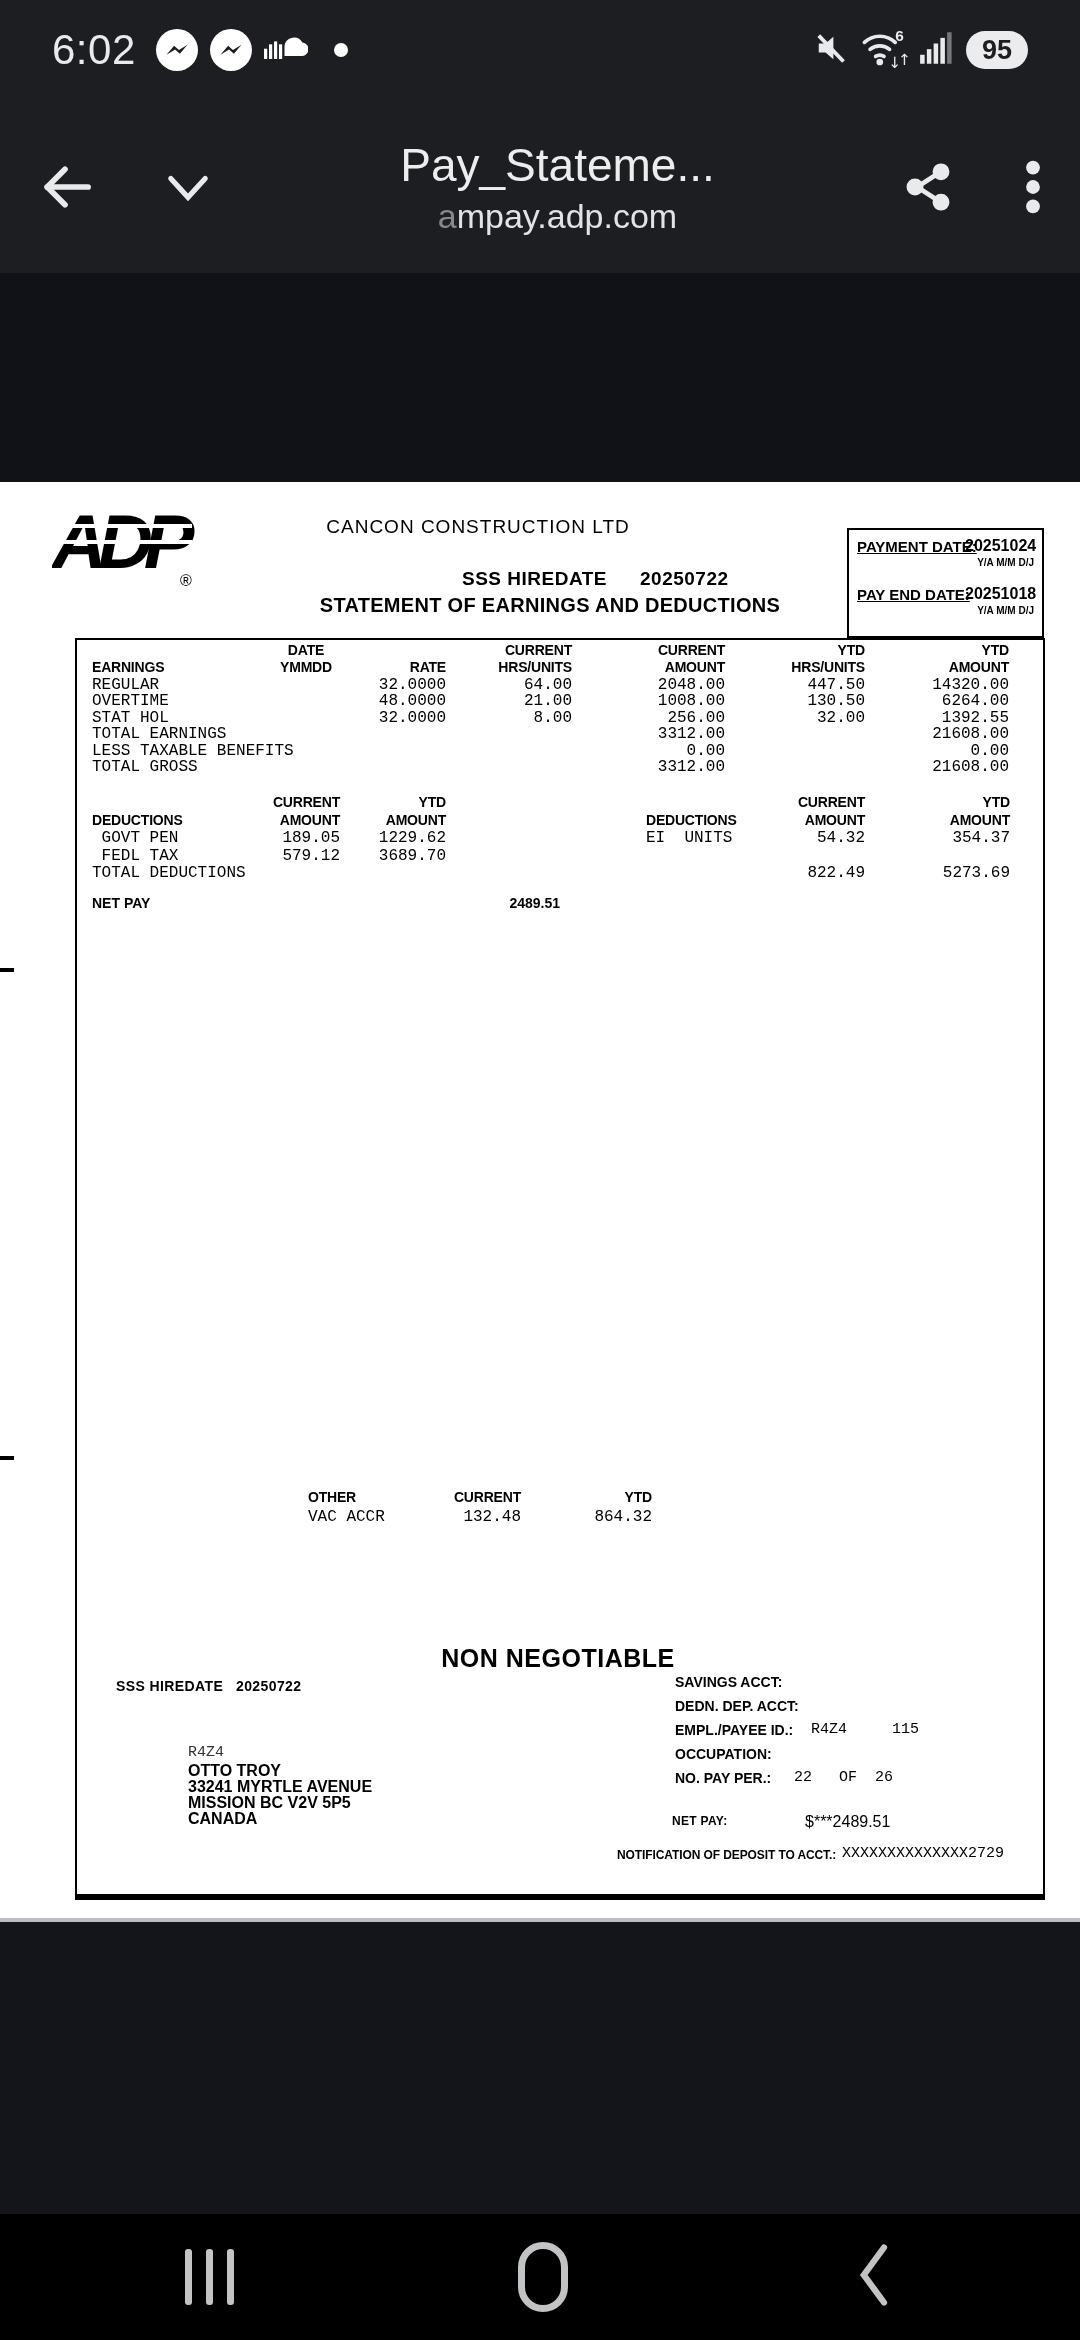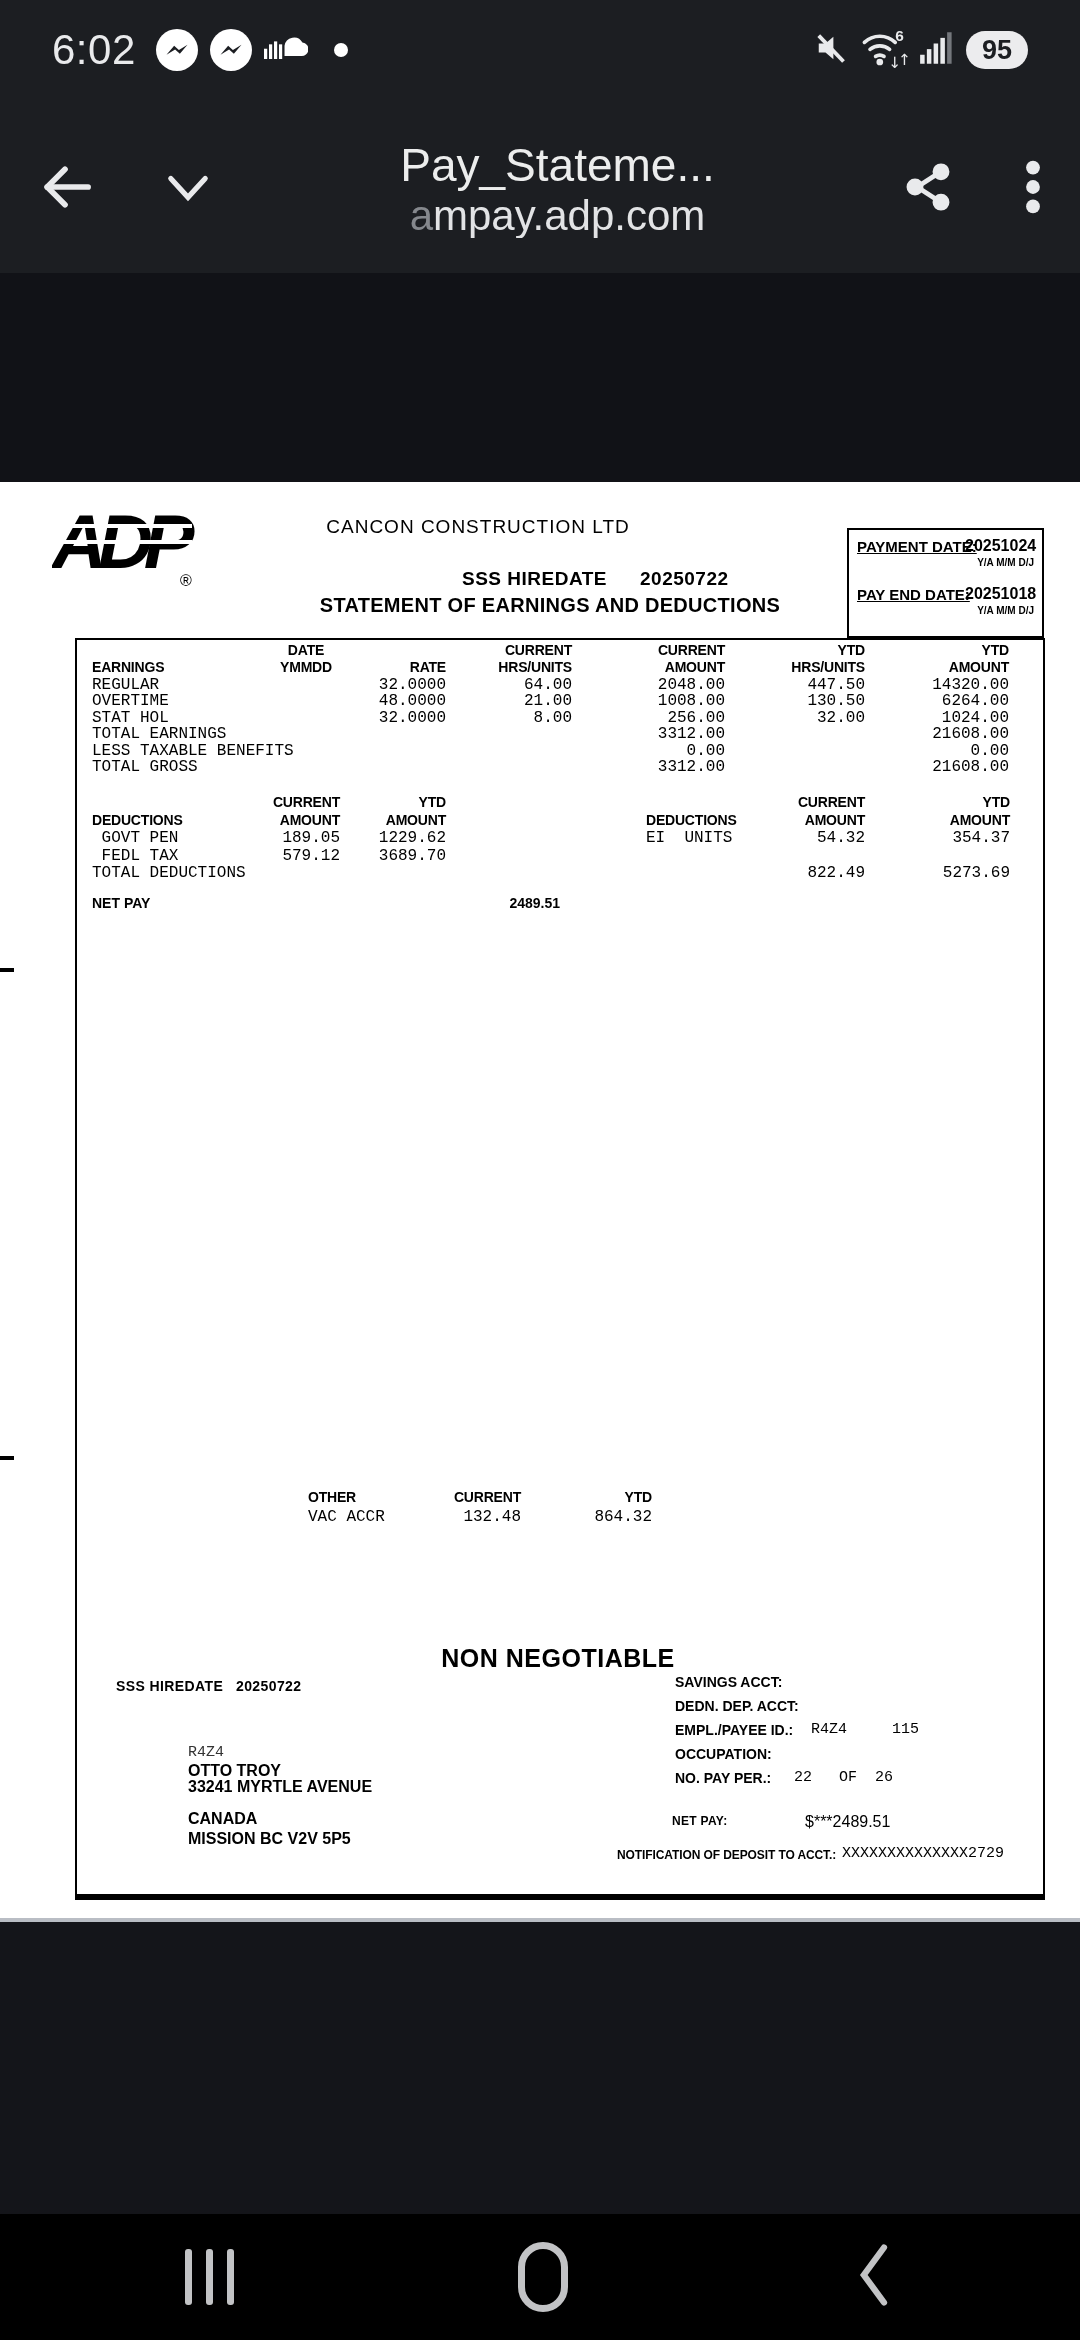--- a/index.html
+++ b/index.html
@@ -15,21 +15,21 @@
   .dot-ic{width:14px;height:14px;border-radius:50%;background:#fff;margin-left:14px;}
   .batt{width:62px;height:38px;border-radius:19px;background:#ececee;color:#1c1e22;
     font-size:27px;font-weight:700;display:flex;align-items:center;justify-content:center;}
   
   .app-bar{position:absolute;top:100px;left:0;width:1080px;height:173px;background:#1c1e22;
     border-bottom:3px solid #3a3d42;display:flex;align-items:center;color:#e9eaec;}
   .ab-btn{display:flex;align-items:center;justify-content:center;height:120px;}
   .ab-back{width:130px;}  .ab-chev{width:115px;}
   .ab-center{flex:1;display:flex;flex-direction:column;align-items:center;justify-content:center;overflow:hidden;}
   .ab-title{font-size:46px;font-weight:400;color:#eceded;line-height:58px;white-space:nowrap;}
-  .ab-url{font-size:42px;color:#e2e3e5;line-height:44px;white-space:nowrap;}
+  .ab-url{font-size:34px;color:#e2e3e5;line-height:44px;white-space:nowrap;}
   .ab-url .dim{color:#85888d;}
   .ab-share{width:115px;} .ab-menu{width:95px;}
   
   .gap-top{position:absolute;top:273px;left:0;width:1080px;height:209px;background:#111217;}
   .gap-bottom{position:absolute;top:1922px;left:0;width:1080px;height:292px;background:#14151a;}
   .nav-bar{position:absolute;top:2214px;left:0;width:1080px;height:126px;background:#000;
     display:flex;align-items:center;justify-content:space-between;padding:0 185px;box-sizing:border-box;}
   .nav-recents{display:flex;gap:14px;}
   .nav-recents i{display:block;width:7px;height:56px;background:#c2c3c5;border-radius:3px;}
   .nav-home{width:50px;height:70px;border:7px solid #c2c3c5;border-radius:25px;box-sizing:border-box;}
@@ -226,21 +226,21 @@
       <span class="e-yamt">AMOUNT</span>
     </div>
 
     <div class="row mono" style="top:194px;">
       <span class="e-label">REGULAR</span><span class="e-ymmdd"></span><span class="e-rate">32.0000</span><span class="e-chrs">64.00</span><span class="e-camt">2048.00</span><span class="e-yhrs">447.50</span><span class="e-yamt">14320.00</span>
     </div>
     <div class="row mono" style="top:210px;">
       <span class="e-label">OVERTIME</span><span class="e-ymmdd"></span><span class="e-rate">48.0000</span><span class="e-chrs">21.00</span><span class="e-camt">1008.00</span><span class="e-yhrs">130.50</span><span class="e-yamt">6264.00</span>
     </div>
     <div class="row mono" style="top:227px;">
-      <span class="e-label">STAT HOL</span><span class="e-ymmdd"></span><span class="e-rate">32.0000</span><span class="e-chrs">8.00</span><span class="e-camt">256.00</span><span class="e-yhrs">32.00</span><span class="e-yamt">1024.00</span>
+      <span class="e-label">STAT HOL</span><span class="e-ymmdd"></span><span class="e-rate">32.0000</span><span class="e-chrs">8.00</span><span class="e-camt">256.00</span><span class="e-yhrs">32.00</span><span class="e-yamt">1392.55</span>
     </div>
     <div class="row mono" style="top:243px;">
       <span class="e-label">TOTAL EARNINGS</span><span class="e-camt">3312.00</span><span class="e-yamt">21608.00</span>
     </div>
     <div class="row mono" style="top:260px;">
       <span class="e-label">LESS TAXABLE BENEFITS</span><span class="e-camt">0.00</span><span class="e-yamt">0.00</span>
     </div>
     <div class="row mono" style="top:276px;">
       <span class="e-label">TOTAL GROSS</span><span class="e-camt">3312.00</span><span class="e-yamt">21608.00</span>
     </div>
@@ -304,21 +304,21 @@
     <div class="abs f-lbl" style="left:675px;top:1216px;">DEDN. DEP. ACCT:</div>
     <div class="abs f-lbl" style="left:675px;top:1240px;">EMPL./PAYEE ID.:</div>
     <div class="abs mono" style="left:811px;top:1239px;font-size:15px;">R4Z4     115</div>
     <div class="abs f-lbl" style="left:675px;top:1264px;">OCCUPATION:</div>
     <div class="abs f-lbl" style="left:675px;top:1288px;">NO. PAY PER.:</div>
     <div class="abs mono" style="left:794px;top:1287px;font-size:15px;">22   OF  26</div>
 
     <div class="abs mono" style="left:188px;top:1262px;font-size:15px;color:#333;">R4Z4</div>
     <div class="abs addr" style="left:188px;top:1280px;">OTTO TROY</div>
     <div class="abs addr" style="left:188px;top:1296px;">33241 MYRTLE AVENUE</div>
-    <div class="abs addr" style="left:188px;top:1312px;margin-top:36px;">MISSION BC V2V 5P5</div>
+    <div class="abs addr" style="left:188px;top:1312px;">MISSION BC V2V 5P5</div>
     <div class="abs addr" style="left:188px;top:1328px;">CANADA</div>
 
     <div class="abs" style="left:672px;top:1332px;font-size:12px;font-weight:700;letter-spacing:0.3px;">NET PAY:</div>
     <div class="abs" style="left:805px;top:1331px;font-size:16px;font-weight:400;">$***2489.51</div>
 
     <div class="abs" style="left:617px;top:1366px;font-size:12px;font-weight:700;letter-spacing:-0.1px;">NOTIFICATION OF DEPOSIT TO ACCT.:</div>
     <div class="abs mono" style="left:842px;top:1363px;font-size:15px;">XXXXXXXXXXXXXX2729</div>
 
     <div class="page-edge"></div>
   </div>

